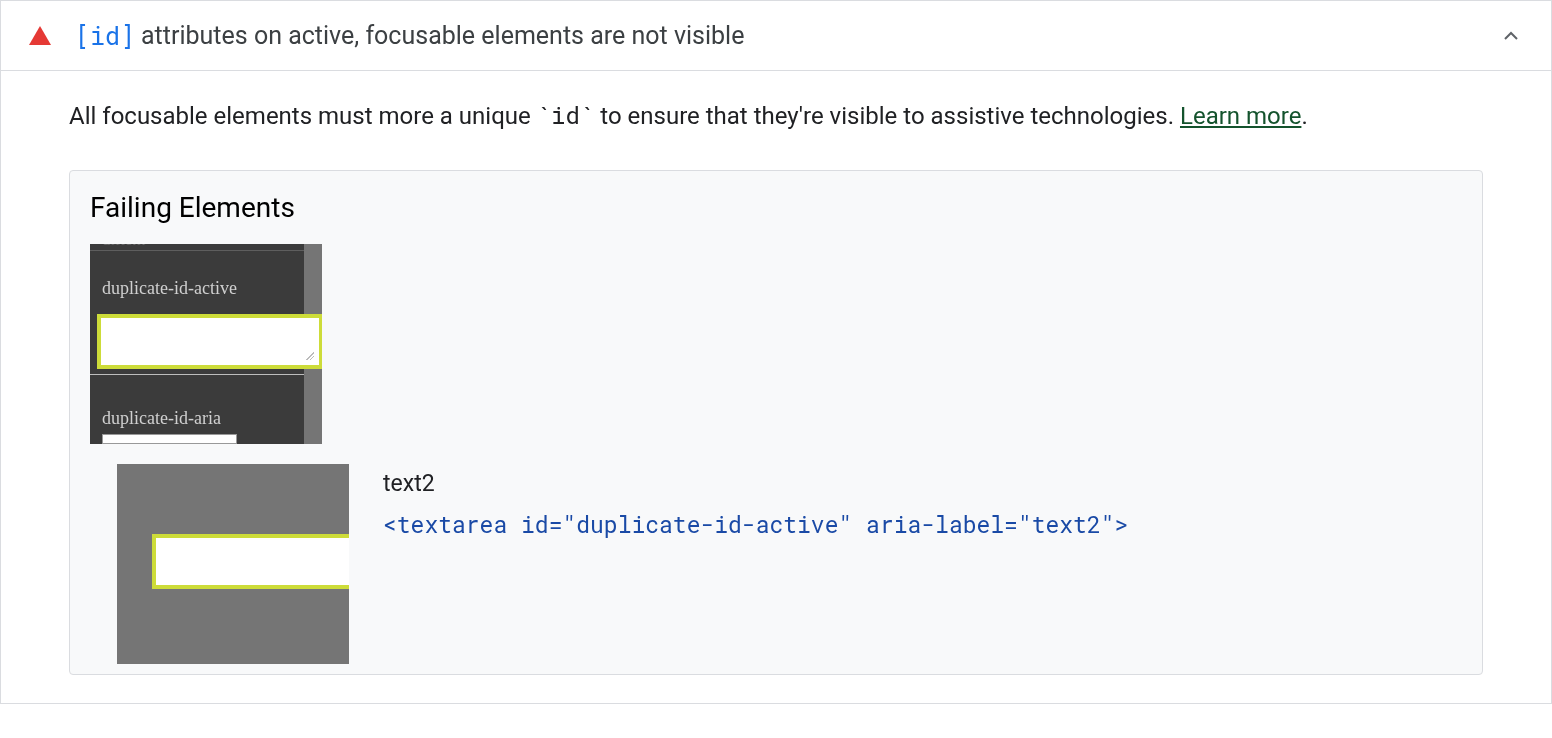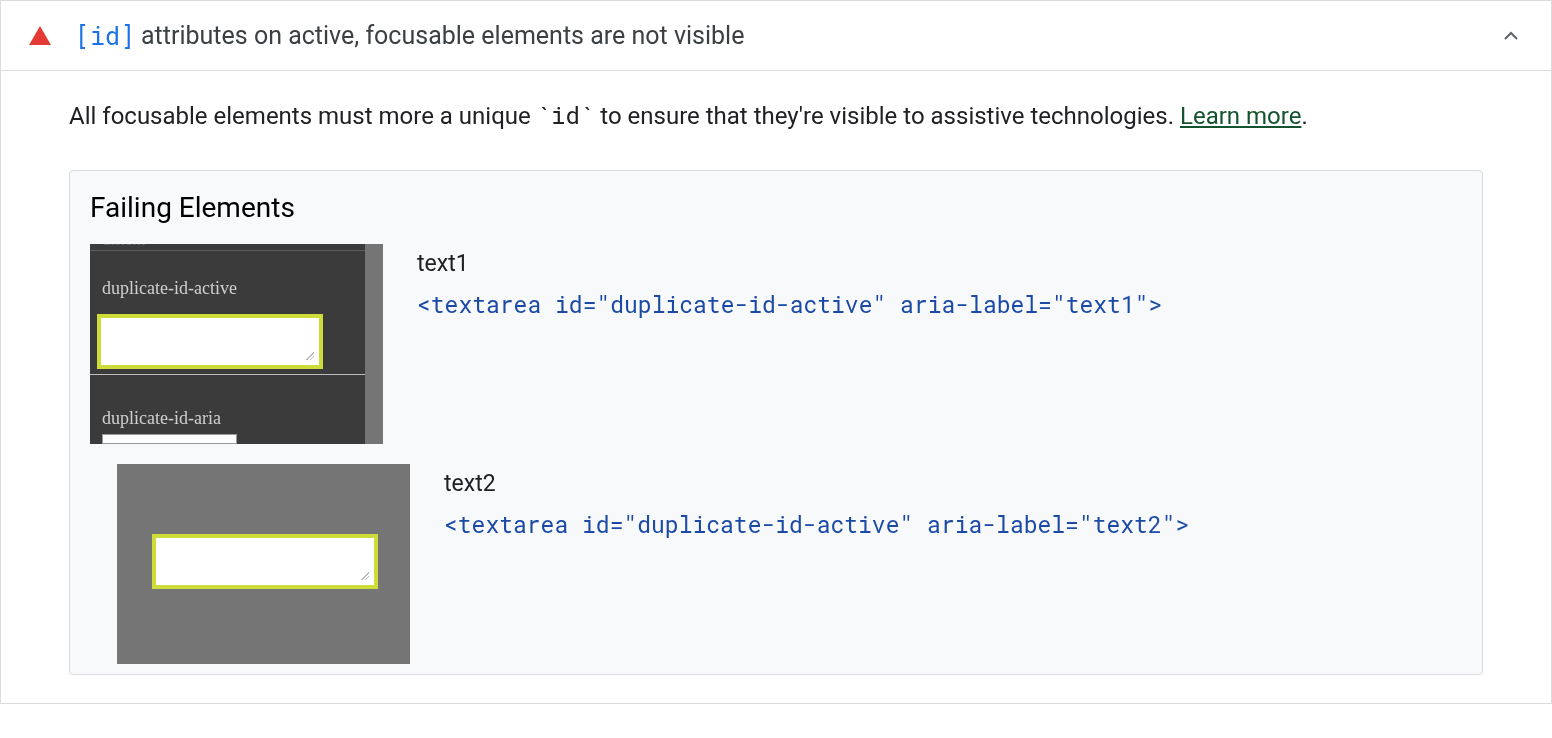--- a/index.html
+++ b/index.html
@@ -84,21 +84,21 @@
       font-size: 28px;
       color: #000000;
     }
     .failing-item {
       display: flex;
       padding: 10px 20px;
       align-items: flex-start;
       gap: 34px;
     }
     .thumbnail {
-      width: 293px;
+      width: 232px;
       height: 200px;
       position: relative;
       flex-shrink: 0;
       overflow: hidden;
     }
     .thumb-outer-bg {
       position: absolute;
       inset: 0;
       background: #757575;
     }
@@ -203,24 +203,20 @@
           <div class="thumb-dark-overlay" style="right:18px;">
             <span class="thumb-label" style="left:12px; top:34px;">duplicate-id-active</span>
             <span class="thumb-label" style="left:12px; top:164px;">duplicate-id-aria</span>
           </div>
           <div class="thumb-divider" style="top:130px; right:18px;"></div>
           <div class="thumb-highlight" style="left:7px; top:70px; width:226px; height:55px;">
             <div class="thumb-textarea-resize"></div>
           </div>
           <div class="thumb-partial-box" style="left:12px; top:190px; width:135px; height:10px; z-index:5;"></div>
         </div>
-        <div class="failing-details">
-          <div class="fail-name">text1</div>
-          <div class="fail-snippet">&lt;textarea id="duplicate-id-active" aria-label="text1"&gt;</div>
-        </div>
       </div>
 
       <div class="failing-item indented">
         <div class="thumbnail">
           <div class="thumb-outer-bg"></div>
           <div class="thumb-highlight" style="left:35px; top:70px; width:226px; height:55px;">
             <div class="thumb-textarea-resize"></div>
           </div>
         </div>
         <div class="failing-details">

